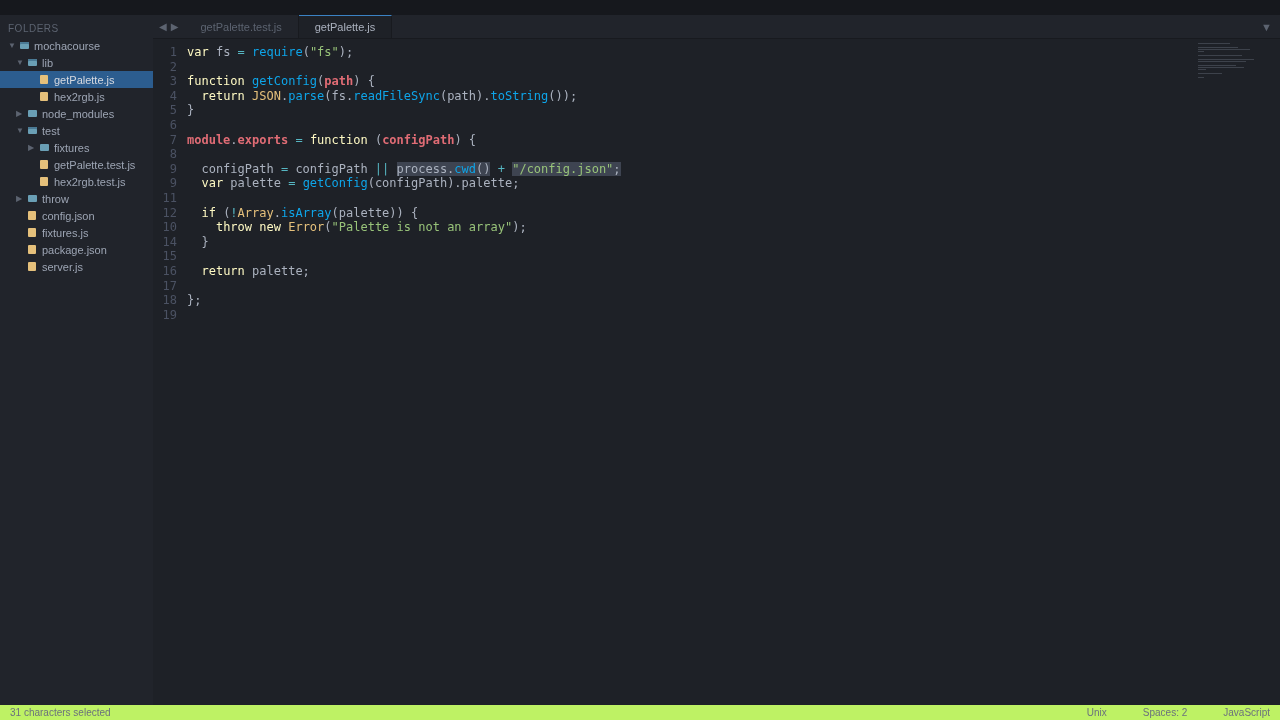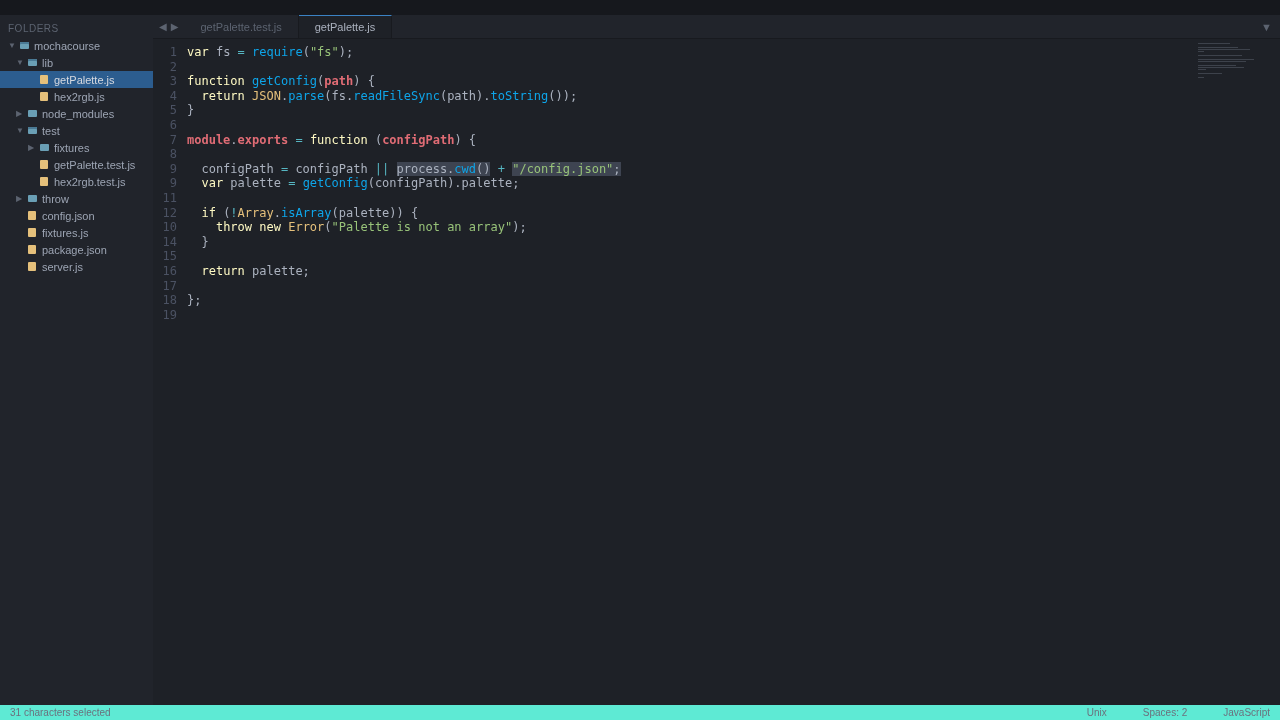--- a/index.html
+++ b/index.html
@@ -181,21 +181,21 @@
   margin-bottom: 1px;
   background: #5c6370;
 }
 
 .status-bar {
   position: absolute;
   bottom: 0;
   left: 0;
   right: 0;
   height: 15px;
-  background: #5eead4;
+  background: #bef264;
   display: flex;
   align-items: center;
   padding: 0 10px;
   font-size: 10px;
   color: #6b717d;
 }
 .status-left { flex: 1; }
 .status-right { display: flex; gap: 36px; }
 </style>
 </head>

